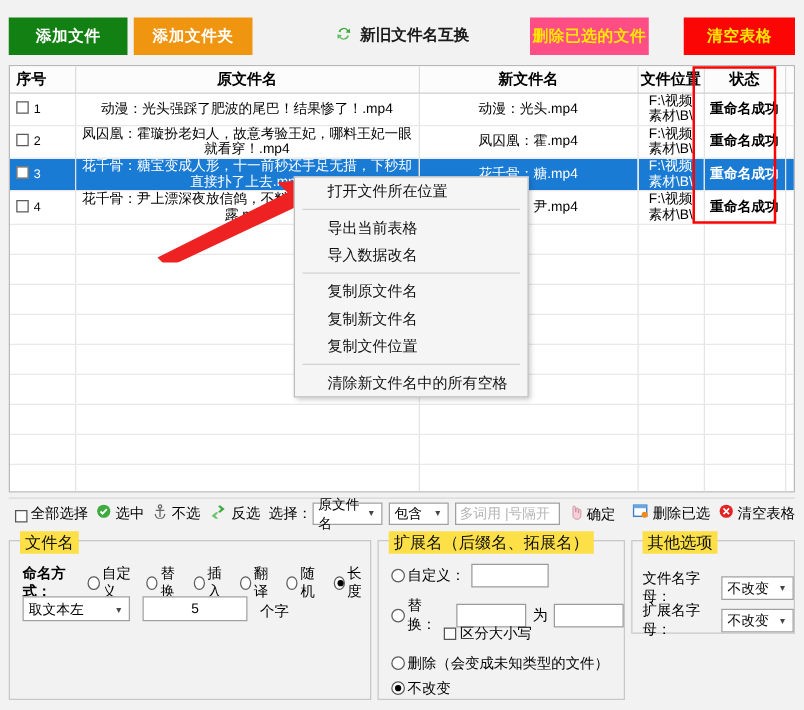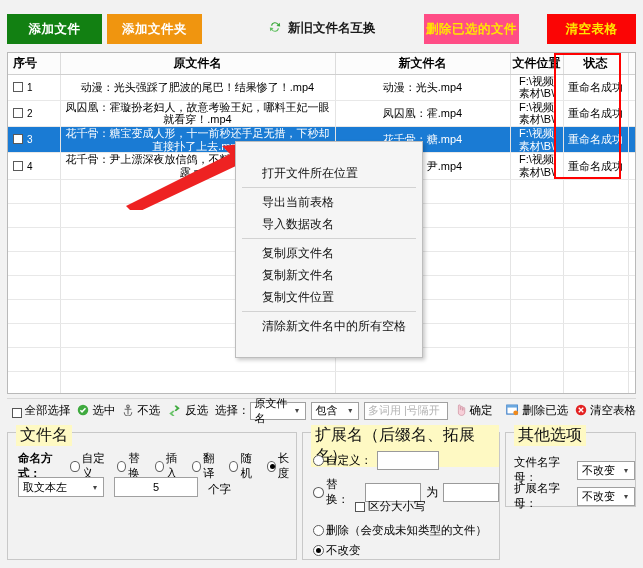--- a/index.html
+++ b/index.html
@@ -47,21 +47,21 @@
   .tbl th.th-idx { text-align: left; padding-left: 5px; }
   .tbl td {
     border-right: 1px solid #e4e4e4; border-bottom: 1px solid #e8e8e8;
     font-size: 11px; padding: 0 3px; vertical-align: middle; text-align: center;
     line-height: 1.15; height: 24px; overflow: hidden;
   }
   .tbl td.c-idx { text-align: left; padding-left: 5px; }
   .tbl tr.sel td { background: #1a7bd4; color: #fff; }
   .tbl tr.sel td.c-idx { background: #1a7bd4; }
   .c-loc { font-size: 8.5px; line-height: 1.05; text-align: left; padding-left: 4px; font-family: "Liberation Sans", sans-serif; }
-  .c-state { font-size: 11px; font-weight: normal; }
+  .c-state { font-size: 11px; font-weight: bold; }
   .c-name { font-size: 11px; }
   .c-new  { font-size: 11px; }
   .c-end  { border-right: none; }
   .cbx {
     display: inline-block; width: 10px; height: 10px; border: 1px solid #5a5a5a;
     background: #fff; vertical-align: -1px; margin-right: 4px;
   }
   .rownum { font-size: 10px; }
 
   
@@ -78,21 +78,21 @@
     border: 2px solid #ff0000; pointer-events: none; z-index: 30;
   }
 
   
   .arrow { position: absolute; left: 118px; top: 140px; width: 160px; height: 70px; z-index: 35; pointer-events: none; }
 
   
   .ctxmenu {
     position: absolute; left: 235px; top: 141px; width: 188px;
     background: #f5f5f5; border: 1px solid #bdbdbd;
-    box-shadow: 2px 2px 4px rgba(0,0,0,.22); z-index: 40; padding: 20px 0;
+    box-shadow: 2px 2px 4px rgba(0,0,0,.22); z-index: 40; padding: 0 0;
   }
   .ctxmenu .mi {
     height: 22px; line-height: 22px; padding-left: 26px;
     font-size: 12px; color: #111; cursor: pointer; white-space: nowrap;
   }
   .ctxmenu .sep { height: 1px; background: #d2d2d2; margin: 3px 6px; }
 
   
   .selbar {
     position: absolute; left: 7px; top: 398px; width: 629px; height: 24px;
@@ -116,22 +116,22 @@
   .txt-in {
     height: 18px; width: 108px; border: 1px solid #a0a0a0; background: #fff;
     font-size: 11px; color: #b3b3b3; display: flex; align-items: center; padding-left: 3px;
   }
 
   
   .panel {
     position: absolute; border: 1px solid #c8c8c8; background: #f2f2f2;
   }
   .panel > .cap {
-    position: absolute; top: -8px; left: 8px; background: #fef9c3;
-    padding: 0 4px; font-size: 16px; color: #111; font-family: Liberation Mono, monospace;
+    position: absolute; top: -8px; left: 8px; background: #fde047;
+    padding: 0 4px; font-size: 13px; color: #111; font-family: Liberation Mono, monospace;
   }
   .p-name { left: 7px;   top: 432px; width: 290px; height: 128px; }
   .p-ext  { left: 302px; top: 432px; width: 198px; height: 128px; }
   .p-oth  { left: 505px; top: 432px; width: 131px; height: 75px; }
 
   .radio { display: inline-flex; align-items: center; gap: 2px; font-size: 11.5px; cursor: pointer; }
   .rdot {
     width: 11px; height: 11px; border: 1px solid #5d5d5d; border-radius: 50%;
     background: #fff; display: inline-block; position: relative;
   }

